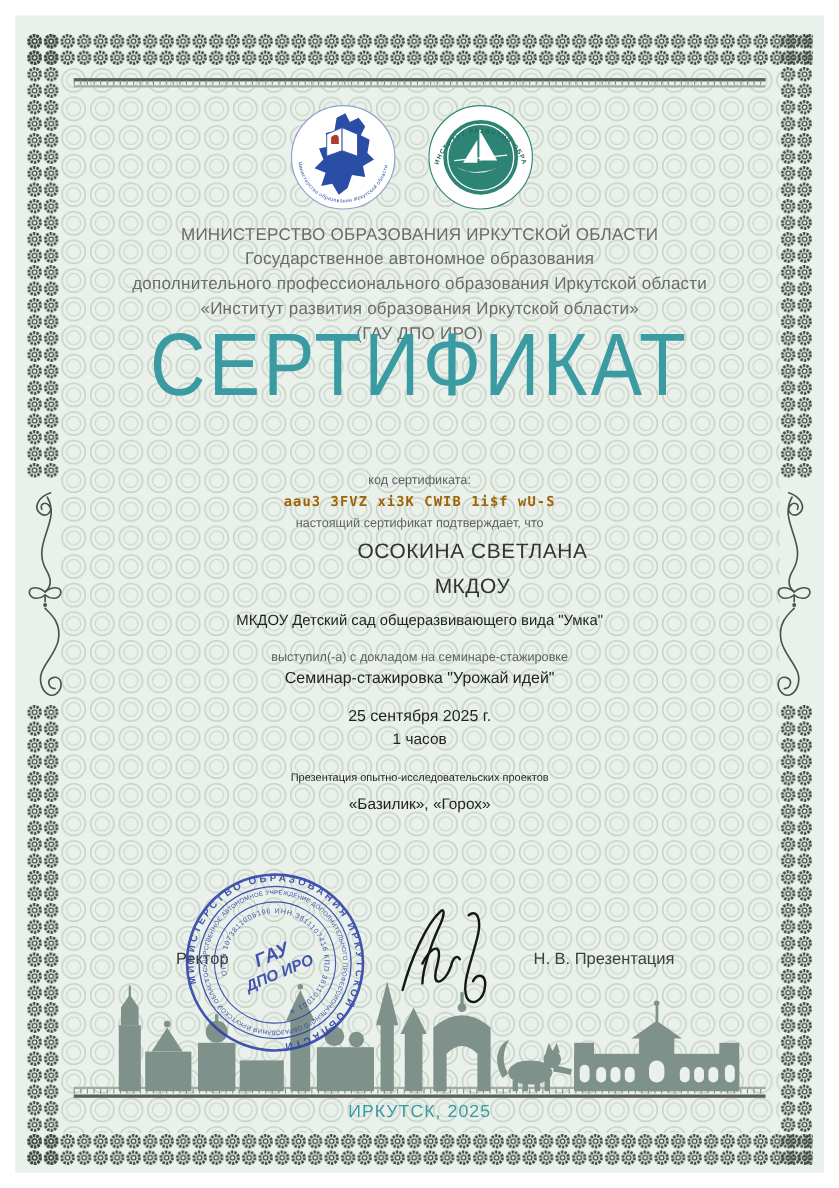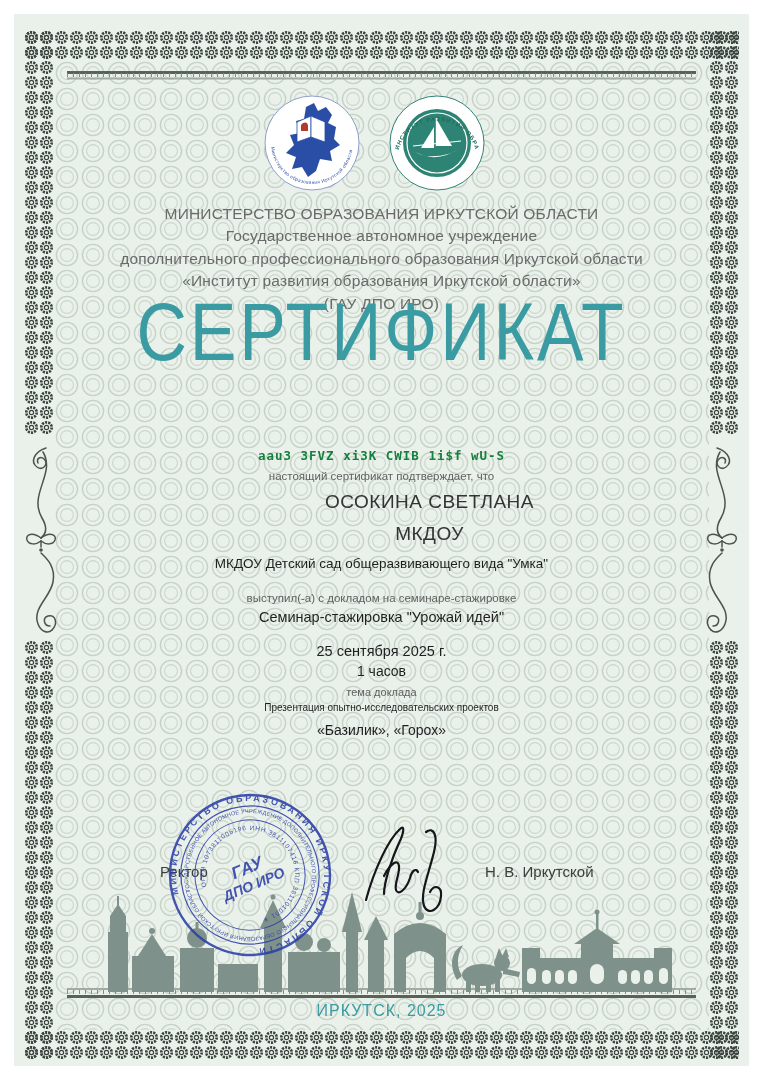--- a/index.html
+++ b/index.html
@@ -6,21 +6,21 @@
   .page{position:relative;width:763px;height:1080px;background:#ffffff;overflow:hidden;
         font-family:"Liberation Sans",sans-serif;}
   .paper{position:absolute;left:14px;top:14px;width:735px;height:1052px;background:#eaf1eb;}
   svg.layer{position:absolute;display:block;}
   .txt{position:absolute;left:0;width:735px;text-align:center;z-index:5;}
   .hdr{font-size:15.5px;line-height:22.4px;color:#6a6a6a;letter-spacing:.2px;}
   .title{top:282px;font-size:72px;line-height:72px;color:#3a9ba2;letter-spacing:3px;
          transform:scale(.97,1.12);transform-origin:50% 50%;}
   .small-label{font-size:11.5px;color:#5f5f5f;}
   .code{font-family:"DejaVu Sans Mono",monospace;font-weight:bold;font-size:12.5px;
-        letter-spacing:1px;color:#15803d;}
+        letter-spacing:1px;color:#a16207;}
   .name{font-size:19px;color:#333333;letter-spacing:.5px;padding-left:48px;}
   .bold-line{font-weight:normal;color:#1f1f1f;}
   .sign-label{position:absolute;font-size:15px;color:#3d3d3d;z-index:6;}
   .city-year{top:988px;font-size:16px;color:#3a9ba2;letter-spacing:1px;z-index:5;}
 </style>
 </head>
 <body>
 
 <div class="page">
  <div class="paper">
@@ -171,45 +171,45 @@
       <path d="M-24,3 L24,-2" stroke="#ffffff" stroke-width="1.2" fill="none"></path>
     </g>
     <path id="instCapPath" d="M -39,9 A 40,40 0 0 1 39,9" fill="none"></path>
     <text font-size="5.8" font-weight="bold" fill="#1f6e5e" letter-spacing="1">
       <textPath href="#instCapPath" startOffset="2">ИНСТИТУТ РАЗВИТИЯ ОБРАЗОВАНИЯ</textPath>
     </text>
   </svg>
 
   <div class="txt hdr" style="top:189px">
     <div>МИНИСТЕРСТВО ОБРАЗОВАНИЯ ИРКУТСКОЙ ОБЛАСТИ</div>
-    <div>Государственное автономное учреждение</div>
+    <div>Государственное автономное образования</div>
     <div>дополнительного профессионального образования Иркутской области</div>
     <div>«Институт развития образования Иркутской области»</div>
     <div>(ГАУ ДПО ИРО)</div>
   </div>
 
   <div class="txt title">СЕРТИФИКАТ</div>
 
+  <div class="txt small-label" style="top:417px">код сертификата:</div>
   <div class="txt code" style="top:434px">aau3 3FVZ xi3K CWIB 1i$f wU-S</div>
   <div class="txt small-label" style="top:456px">настоящий сертификат подтверждает, что</div>
 
   <div class="txt name" style="top:477px">ОСОКИНА СВЕТЛАНА</div>
   <div class="txt name" style="top:509px">МКДОУ</div>
   <div class="txt bold-line" style="top:542px;font-size:13.5px">МКДОУ Детский сад общеразвивающего вида "Умка"</div>
 
   <div class="txt small-label" style="top:578px">выступил(-а) с докладом на семинаре-стажировке</div>
   <div class="txt bold-line" style="top:595px;font-size:14.5px">Семинар-стажировка "Урожай идей"</div>
   <div class="txt bold-line" style="top:629px;font-size:14.5px">25 сентября 2025 г.</div>
   <div class="txt bold-line" style="top:649px;font-size:14px">1 часов</div>
-  <div class="txt small-label" style="top:672px;font-size:11px">тема доклада</div>
   <div class="txt bold-line" style="top:688px;font-size:10px">Презентация опытно-исследовательских проектов</div>
   <div class="txt bold-line" style="top:708px;font-size:14px">«Базилик», «Горох»</div>
 
   <div class="sign-label" style="left:146px;top:849px">Ректор</div>
-  <div class="sign-label" style="left:471px;top:849px">Н. В. Иркутской</div>
+  <div class="sign-label" style="left:471px;top:849px">Н. В. Презентация</div>
 
   <svg class="layer" style="left:340px;top:800px;z-index:7" width="100" height="110" viewBox="0 0 100 110">
     <g fill="none" stroke="#15151a" stroke-width="2.2" stroke-linecap="round">
       <path d="M12,86 C20,56 34,26 46,15 C51,10 50,19 45,29 C38,44 30,68 30,80"></path>
       <path d="M30,62 C36,50 44,44 45,52 C46,60 40,70 42,76 C44,82 52,76 56,64 C58,56 62,54 64,58"></path>
       <path d="M72,18 C80,12 84,22 80,38 C74,62 66,80 70,92 C74,102 86,96 87,82 C88,72 80,70 76,78"></path>
     </g>
   </svg>
 
   <svg class="layer" style="left:151px;top:776px;z-index:6;opacity:.88" width="170" height="170" viewBox="-85 -85 170 170">

